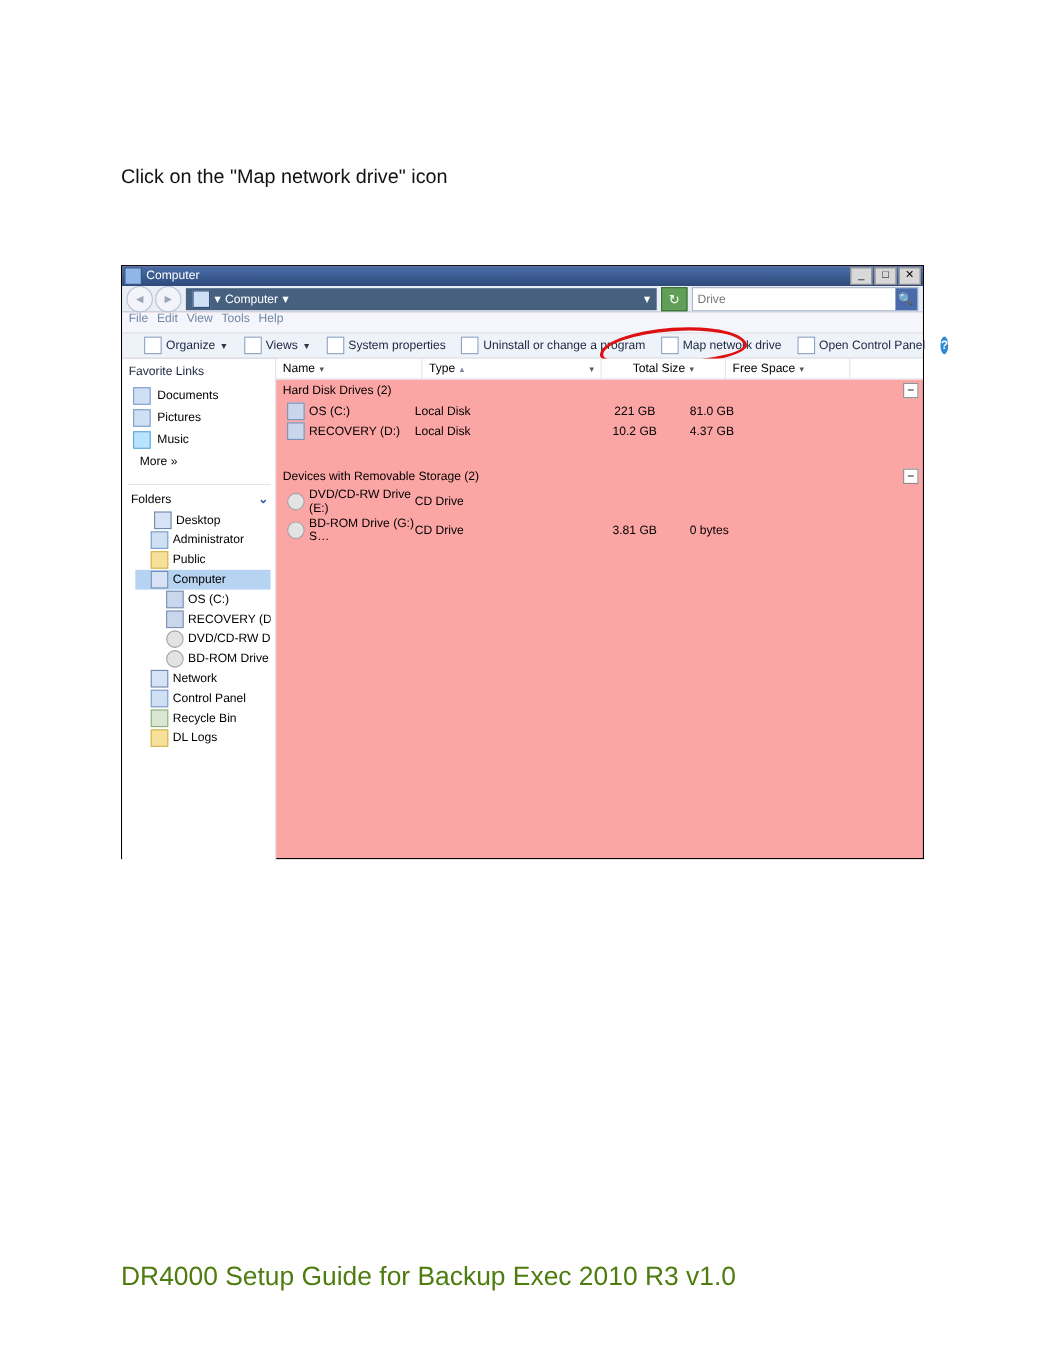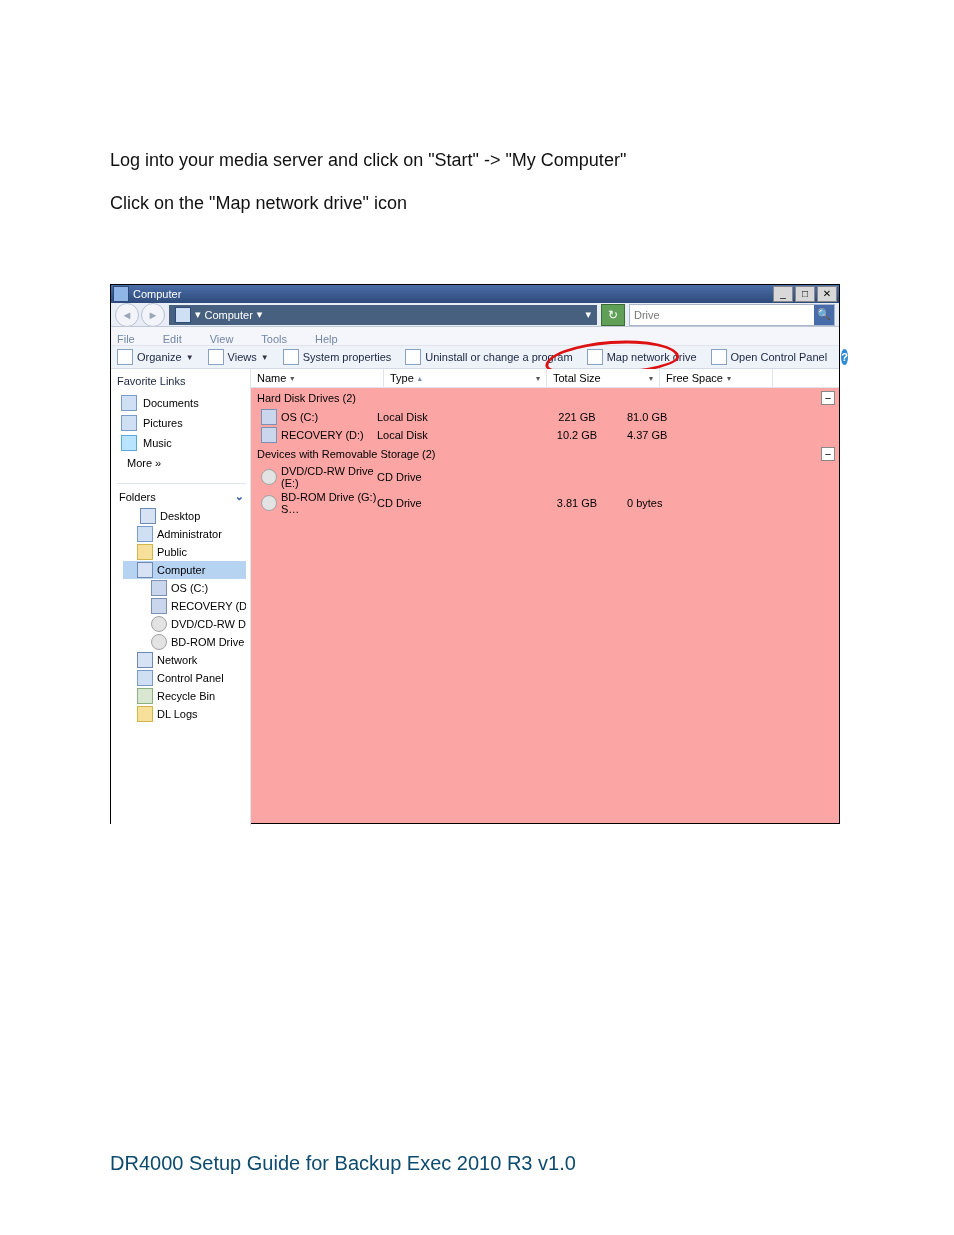--- a/index.html
+++ b/index.html
@@ -1,36 +1,36 @@
 <!DOCTYPE html>
 <html><head>
 <meta charset="utf-8">
 <style>
   body{margin:0;background:#fff;font-family:"Segoe UI",Tahoma,sans-serif;color:#000}
   .page{width:954px;height:1235px;position:relative;box-sizing:border-box;padding:150px 110px 0 110px}
   .instr{font-size:18px;margin:0 0 22px 0;color:#111}
-  .footer{position:absolute;left:110px;bottom:60px;font-size:20px;color:#0c4a6e}
+  .footer{position:absolute;left:110px;bottom:60px;font-size:24px;color:#4d7c0f}
   
   .window{width:730px;height:540px;border:1px solid #000;background:#fca5a5;margin-top:70px;font-size:11px;color:#000;box-sizing:border-box}
   .titlebar{height:18px;background:linear-gradient(#4b6ea9,#2d4a7a);display:flex;align-items:center;padding:0 2px;color:#fff}
   .titlebar .t-icon{width:14px;height:14px;background:#8fb6e6;margin-right:4px;border:1px solid #2d4a7a}
   .titlebar .tbtns{margin-left:auto;display:flex;gap:2px}
   .tbtn{width:18px;height:14px;background:#d8d8d8;border:1px solid #888;display:flex;align-items:center;justify-content:center;font-size:10px;line-height:10px;color:#000}
   .addrbar{height:23px;background:#e9edf5;border-bottom:1px solid #bfc7d6;display:flex;align-items:center;padding:0 4px;gap:4px}
   .navbtns{display:flex;gap:2px}
   .navcircle{width:22px;height:22px;border-radius:50%;border:1px solid #b7c1d3;background:#f2f4f9;display:flex;align-items:center;justify-content:center;color:#9aa5b8;font-size:11px}
   .breadcrumb{flex:1;height:20px;background:#48607f;display:flex;align-items:center;color:#fff;padding:0 6px;gap:4px}
   .bc-icon{width:14px;height:14px;background:#cfe0f5;border:1px solid #2d4a7a}
   .bc-sep{color:#fff}
   .bc-drop{margin-left:auto;color:#fff}
   .refresh{width:22px;height:20px;background:#5f9f57;border:1px solid #3a6d34;display:flex;align-items:center;justify-content:center;color:#fff;font-size:12px}
   .searchbox{width:200px;height:20px;border:1px solid #a9b6cc;background:#fff;display:flex;align-items:center;color:#777;padding-left:4px;position:relative}
   .searchbtn{position:absolute;right:0;top:0;width:20px;height:20px;background:#486ca9;display:flex;align-items:center;justify-content:center;color:#fff;font-size:11px}
-  .menubar{height:18px;background:#f4f6fb;border-bottom:1px solid #e0e4ec;display:flex;align-items:flex-end;padding:0 6px;gap:28px;color:#7286a6}
-  .toolbar{height:22px;background:#eef2f9;border-bottom:1px solid #d3d9e5;display:flex;align-items:center;padding:0 6px;gap:14px;color:#1a2540;position:relative}
+  .menubar{height:18px;background:#f4f6fb;border-bottom:1px solid #e0e4ec;display:flex;align-items:flex-start;padding:0 6px;gap:8px;color:#7286a6}
+  .toolbar{height:22px;background:#eef2f9;border-bottom:1px solid #d3d9e5;display:flex;align-items:center;padding:0 20px;gap:14px;color:#1a2540;position:relative}
   .toolbar .ti{display:flex;align-items:center;gap:4px;white-space:nowrap}
   .tb-icon{width:14px;height:14px;border:1px solid #8aa1c3;background:#fff}
   .tri{font-size:8px;color:#334}
   .circle-red{position:absolute;border:3px solid #d11;border-radius:50% 50% 50% 50% / 60% 60% 40% 40%;width:128px;height:28px;left:434px;top:-5px;pointer-events:none;transform:rotate(-4deg)}
   .help-circle{width:16px;height:16px;border-radius:50%;background:#2d8bd6;color:#fff;display:flex;align-items:center;justify-content:center;font-size:11px;font-weight:bold;margin-left:auto}
   
   .body{display:flex;height:calc(100% - 18px - 23px - 18px - 22px)}
   .sidebar{width:140px;border-right:1px solid #e0e4ec;padding:6px 4px 4px 6px;box-sizing:border-box;background:#fff}
   .fav-hdr{color:#1a2540;margin-bottom:6px}
   .fav-item{display:flex;align-items:center;gap:6px;padding:2px 0 2px 4px}
@@ -51,36 +51,35 @@
   .ic.net{background:#d7e3f4;border-color:#6f8ab2}
   .ic.trash{background:#d9e6d1;border-color:#8bb07a}
   
   .main{flex:1;display:flex;flex-direction:column}
   .cols{height:18px;background:#fff;border-bottom:1px solid #e0e4ec;display:flex;align-items:center;position:relative}
   .col{padding:0 6px;border-right:1px solid #e0e4ec;display:flex;align-items:center;height:100%;gap:4px}
   .col .dd{font-size:8px;color:#555}
   .col .sort{font-size:8px;color:#7a8aa5}
   .c-name{width:120px}
   .c-type{width:150px}
-  .c-size{width:100px;justify-content:space-between}
+  .c-size{width:100px;justify-content:center}
   .c-free{width:100px;justify-content:flex-start}
   .list{flex:1;padding:0;position:relative}
   .grp{font-weight:normal;padding:4px 0 4px 6px}
   .row{display:flex;align-items:center;padding:1px 0 1px 10px}
   .r-name{width:116px;display:flex;align-items:center;gap:4px}
   .r-type{width:150px}
   .r-size{width:100px;text-align:center}
   .r-free{width:100px;text-align:left}
   .collapser{position:absolute;right:4px;width:12px;height:12px;border:1px solid #888;background:#fff;display:flex;align-items:center;justify-content:center;font-size:11px;line-height:9px}
 </style>
 </head>
 <body>
 
 <div class="page">
-  <p class="instr">Log into your media server and click on "Start" -&gt; "My Computer"</p>
   <p class="instr">Click on the "Map network drive" icon</p>
 
   <div class="window">
 
     <div class="titlebar">
       <span class="t-icon"></span>
       <span>Computer</span>
       <div class="tbtns">
         <div class="tbtn">_</div>
         <div class="tbtn">□</div>
@@ -254,21 +253,21 @@
           </div>
           <div class="row">
             <div class="r-name">
                 <span class="ic hd"></span>
                 <span>RECOVERY (D:)</span>
               </div>
             <div class="r-type">Local Disk</div>
             <div class="r-size">10.2 GB</div>
             <div class="r-free">4.37 GB</div>
           </div>
-          <div class="grp" style="position:relative;margin-top:0">
+          <div class="grp" style="position:relative;margin-top:22px">
             <span>Devices with Removable Storage (2)</span>
             <span class="collapser" style="top:3px">−</span>
           </div>
           <div class="row">
             <div class="r-name">
                 <span class="ic cd"></span>
                 <span>DVD/CD-RW Drive (E:)</span>
               </div>
             <div class="r-type">CD Drive</div>
             <div class="r-size"></div>

